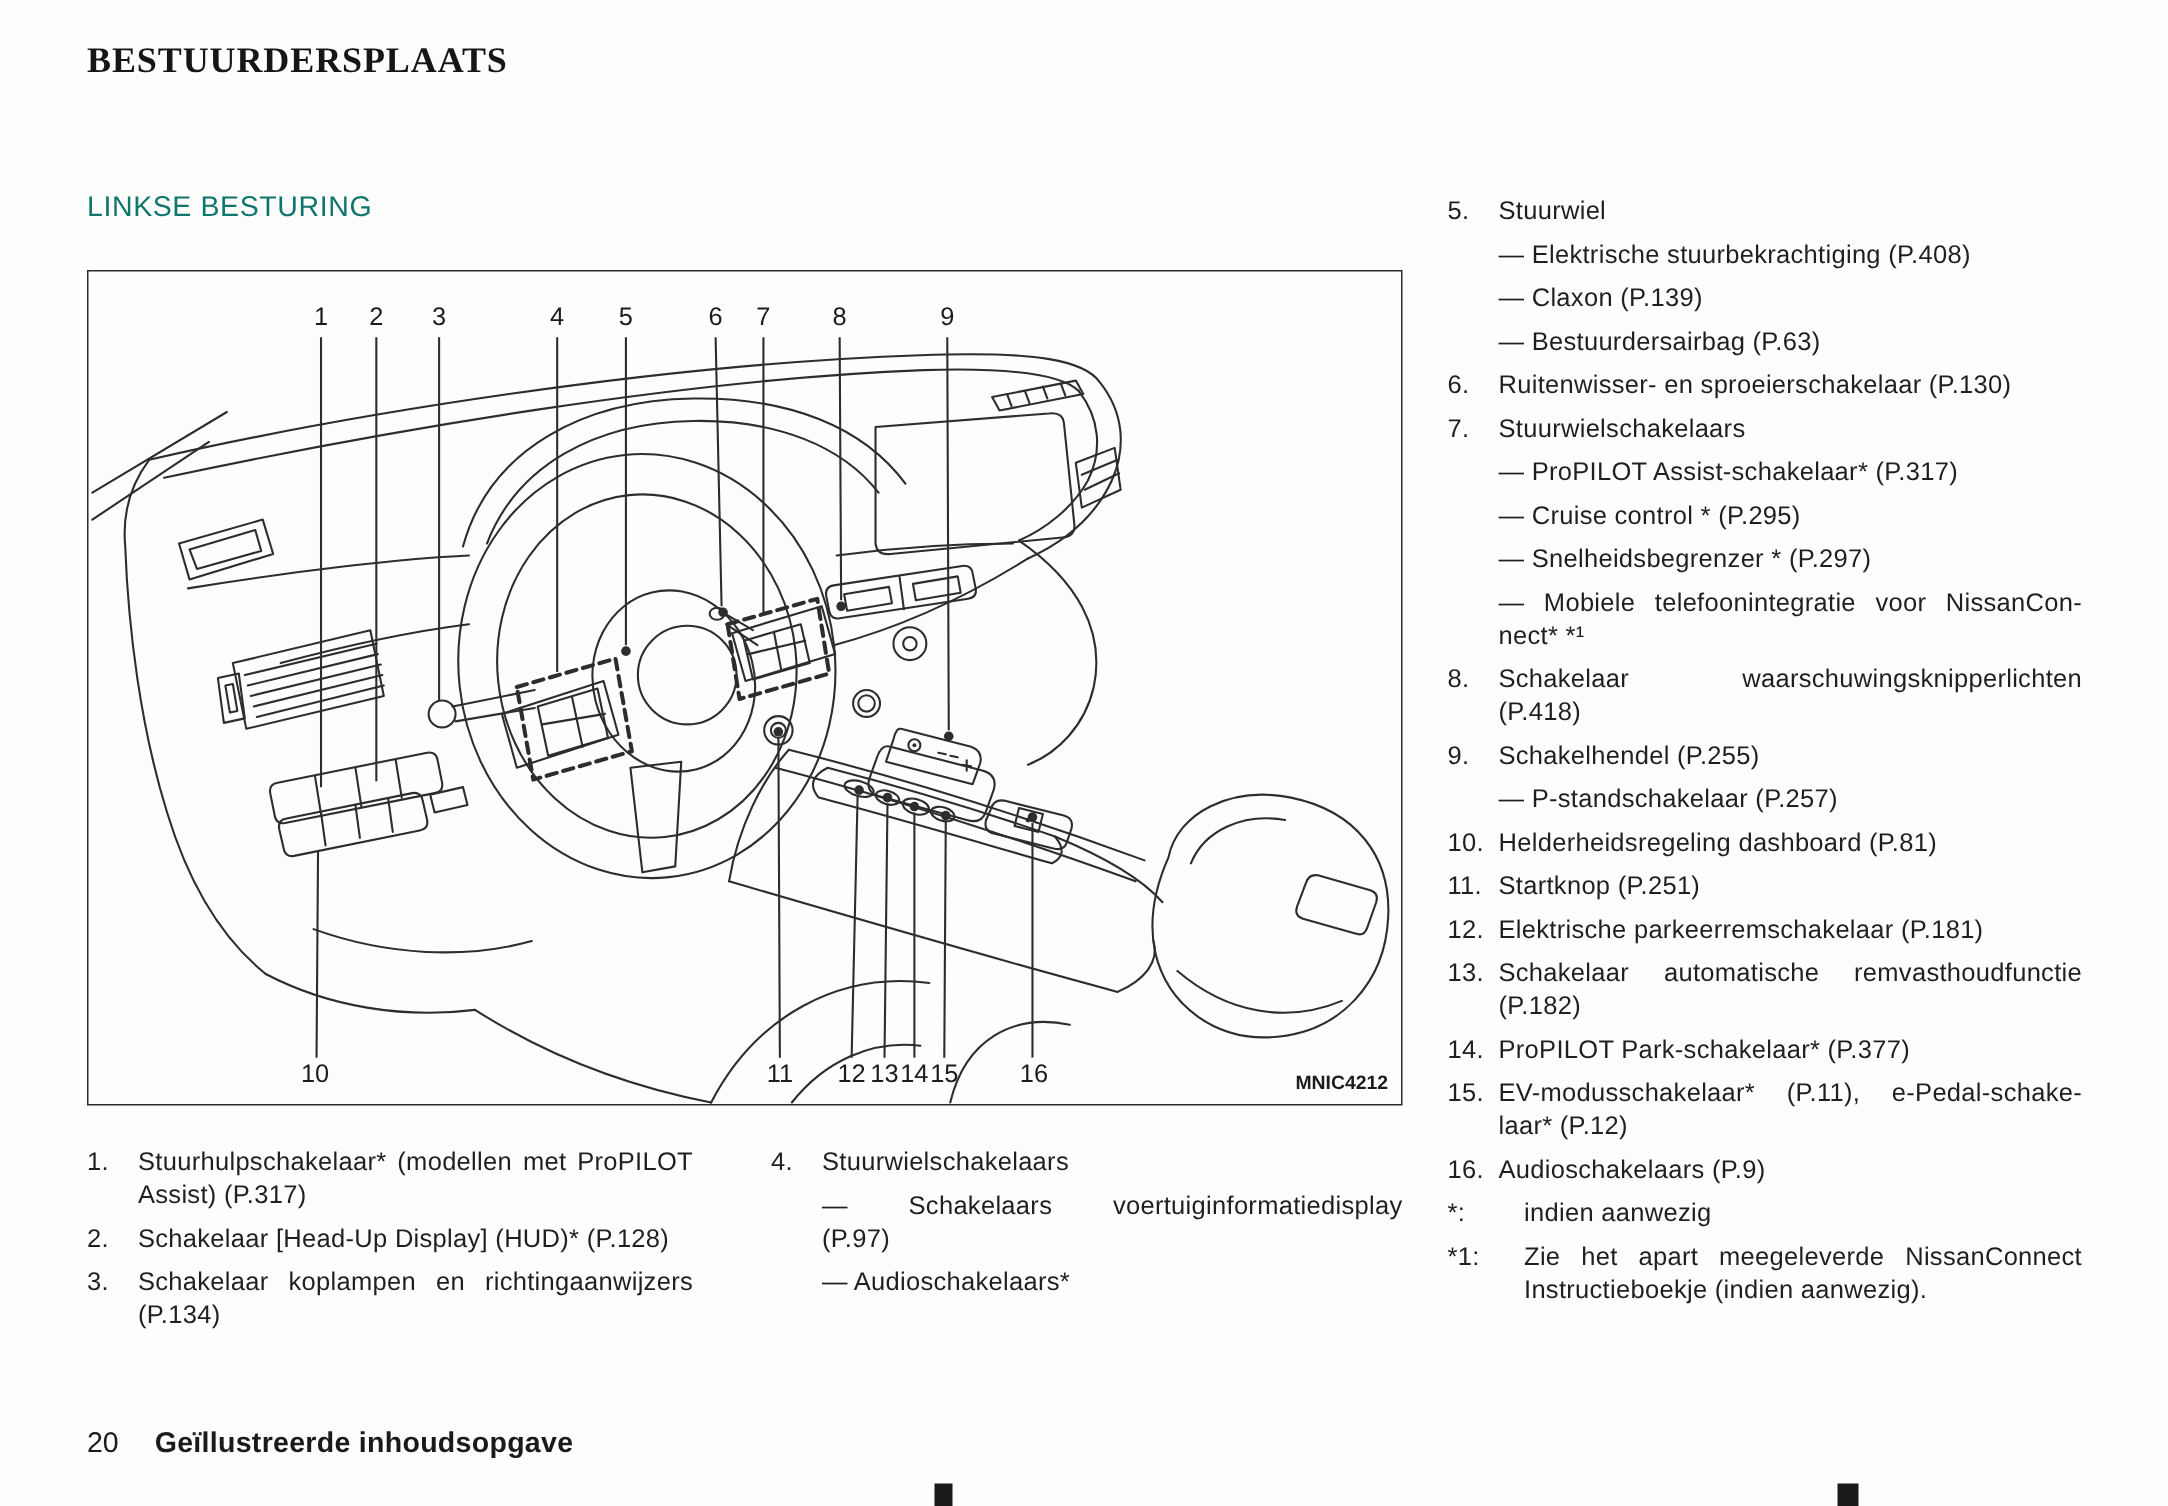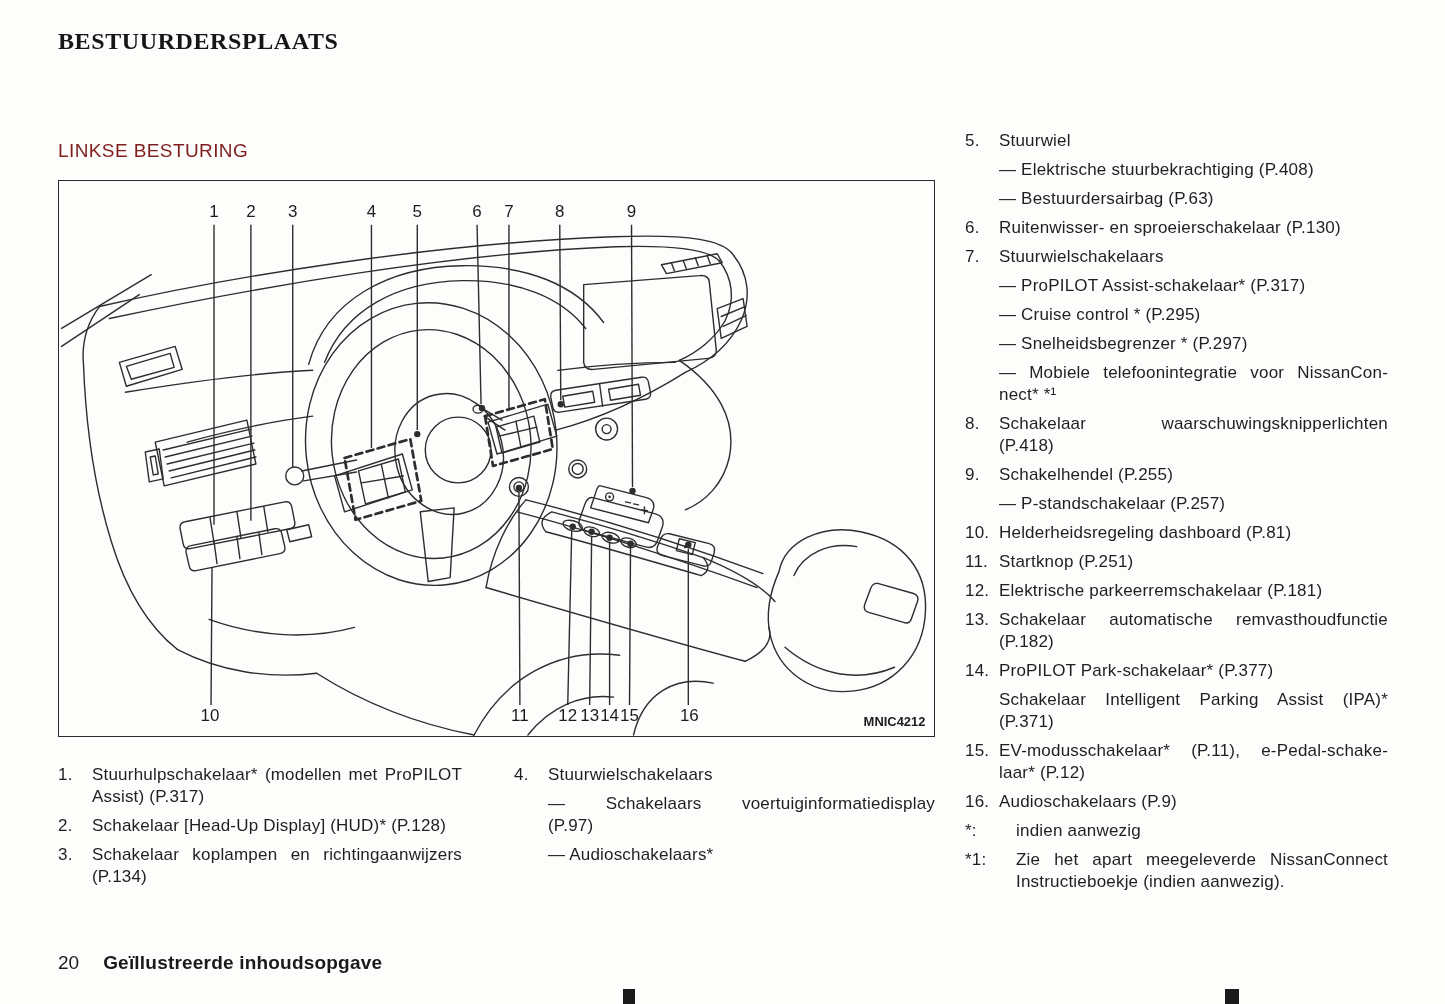--- a/index.html
+++ b/index.html
@@ -7,22 +7,22 @@
     width:1445px;height:1004px;position:relative;overflow:hidden;
     background:#fdfdfc;color:#1f1f1f;
     font-family:"Liberation Sans","DejaVu Sans",sans-serif;
     -webkit-font-smoothing:antialiased;
   }
   .page-title{
     position:absolute;left:58px;top:28px;
     font-size:24px;font-weight:bold;letter-spacing:.6px;color:#161616;font-family:Liberation Serif, serif;
   }
   .section-heading{
-    position:absolute;left:58px;top:140px;
-    font-size:19px;font-weight:400;letter-spacing:.4px;color:#7f1d1d;
+    position:absolute;left:58px;top:128px;
+    font-size:19px;font-weight:400;letter-spacing:.4px;color:#0f766e;
   }
   .figure-box{
     position:absolute;left:58px;top:180px;width:877px;height:557px;
     border:1.6px solid #2a2a2a;background:#fdfdfc;box-sizing:border-box;
   }
   .figure-box svg{display:block;width:100%;height:100%;}
 
   
   .legend{position:absolute;font-size:17px;line-height:22px;color:#1f1f1f;}
   #legend-left-col1{left:58px;top:764px;width:404px;}
@@ -324,20 +324,26 @@
     </div>
     <div class="lrow">
       <span class="lnum"></span>
       <div class="ltext">
         <div class="lline">— Elektrische stuurbekrachtiging (P.408)</div>
       </div>
     </div>
     <div class="lrow">
       <span class="lnum"></span>
       <div class="ltext">
+        <div class="lline">— Claxon (P.139)</div>
+      </div>
+    </div>
+    <div class="lrow">
+      <span class="lnum"></span>
+      <div class="ltext">
         <div class="lline">— Bestuurdersairbag (P.63)</div>
       </div>
     </div>
     <div class="lrow">
       <span class="lnum">6.</span>
       <div class="ltext">
         <div class="lline">Ruitenwisser- en sproeierschakelaar (P.130)</div>
       </div>
     </div>
     <div class="lrow">
@@ -412,27 +418,20 @@
       <span class="lnum">13.</span>
       <div class="ltext">
         <div class="lline jl">Schakelaar automatische remvasthoudfunctie</div>
         <div class="lline">(P.182)</div>
       </div>
     </div>
     <div class="lrow">
       <span class="lnum">14.</span>
       <div class="ltext">
         <div class="lline">ProPILOT Park-schakelaar* (P.377)</div>
-      </div>
-    </div>
-    <div class="lrow">
-      <span class="lnum"></span>
-      <div class="ltext">
-        <div class="lline jl">Schakelaar Intelligent Parking Assist (IPA)*</div>
-        <div class="lline">(P.371)</div>
       </div>
     </div>
     <div class="lrow">
       <span class="lnum">15.</span>
       <div class="ltext">
         <div class="lline jl">EV-modusschakelaar* (P.11), e-Pedal-schake-</div>
         <div class="lline">laar* (P.12)</div>
       </div>
     </div>
     <div class="lrow">

